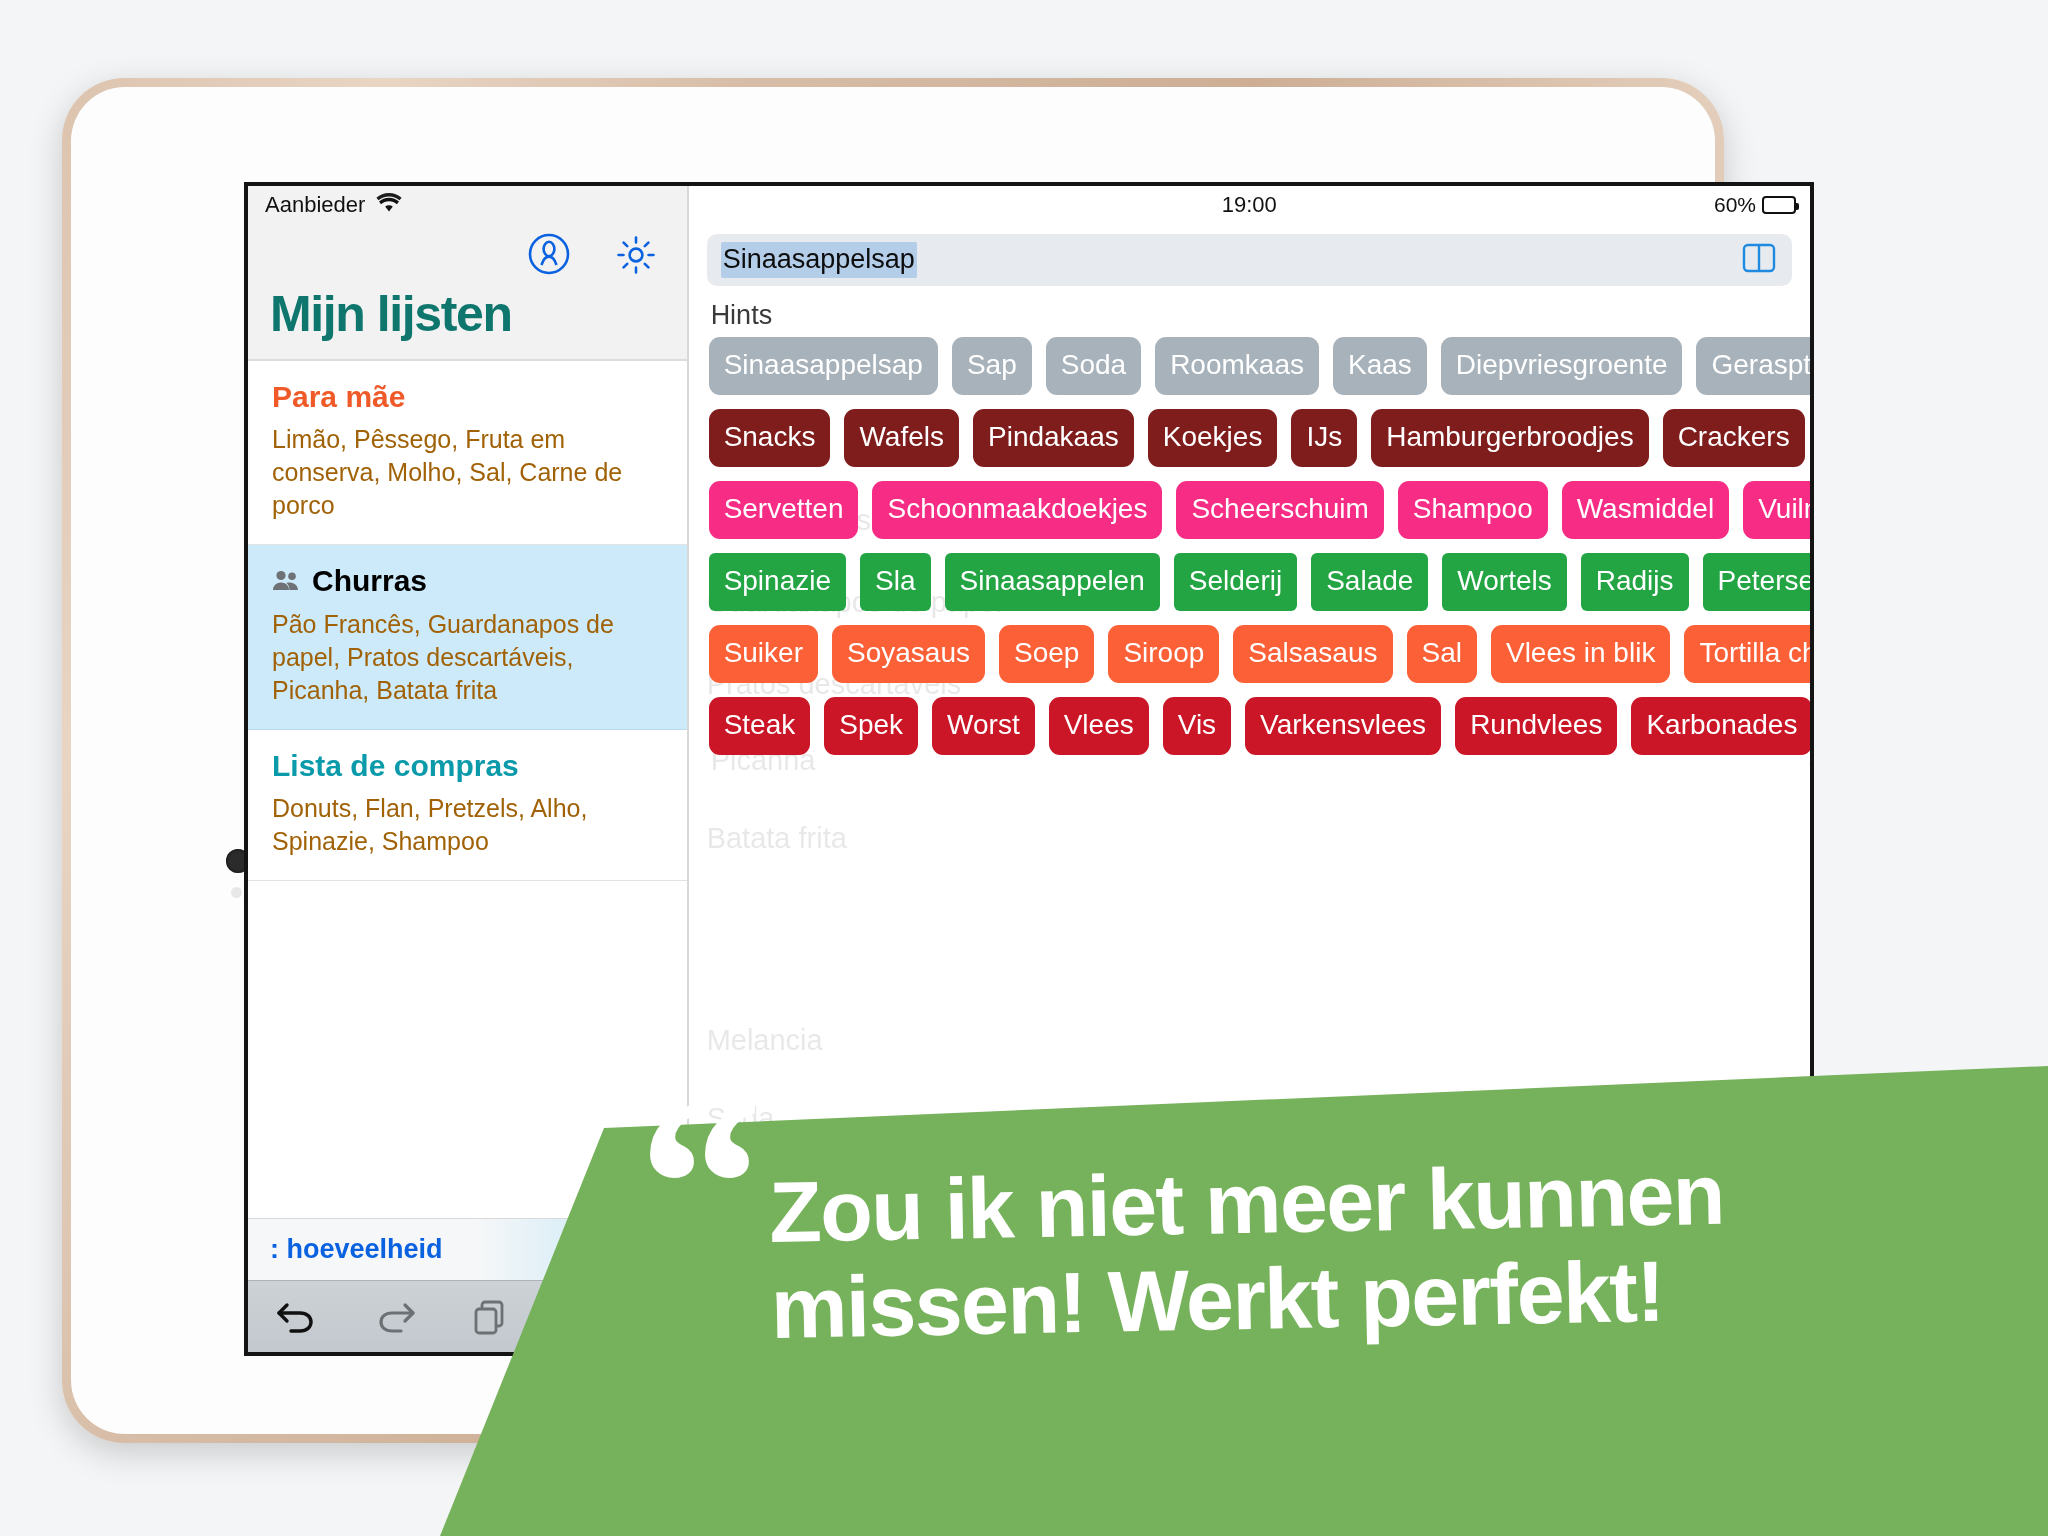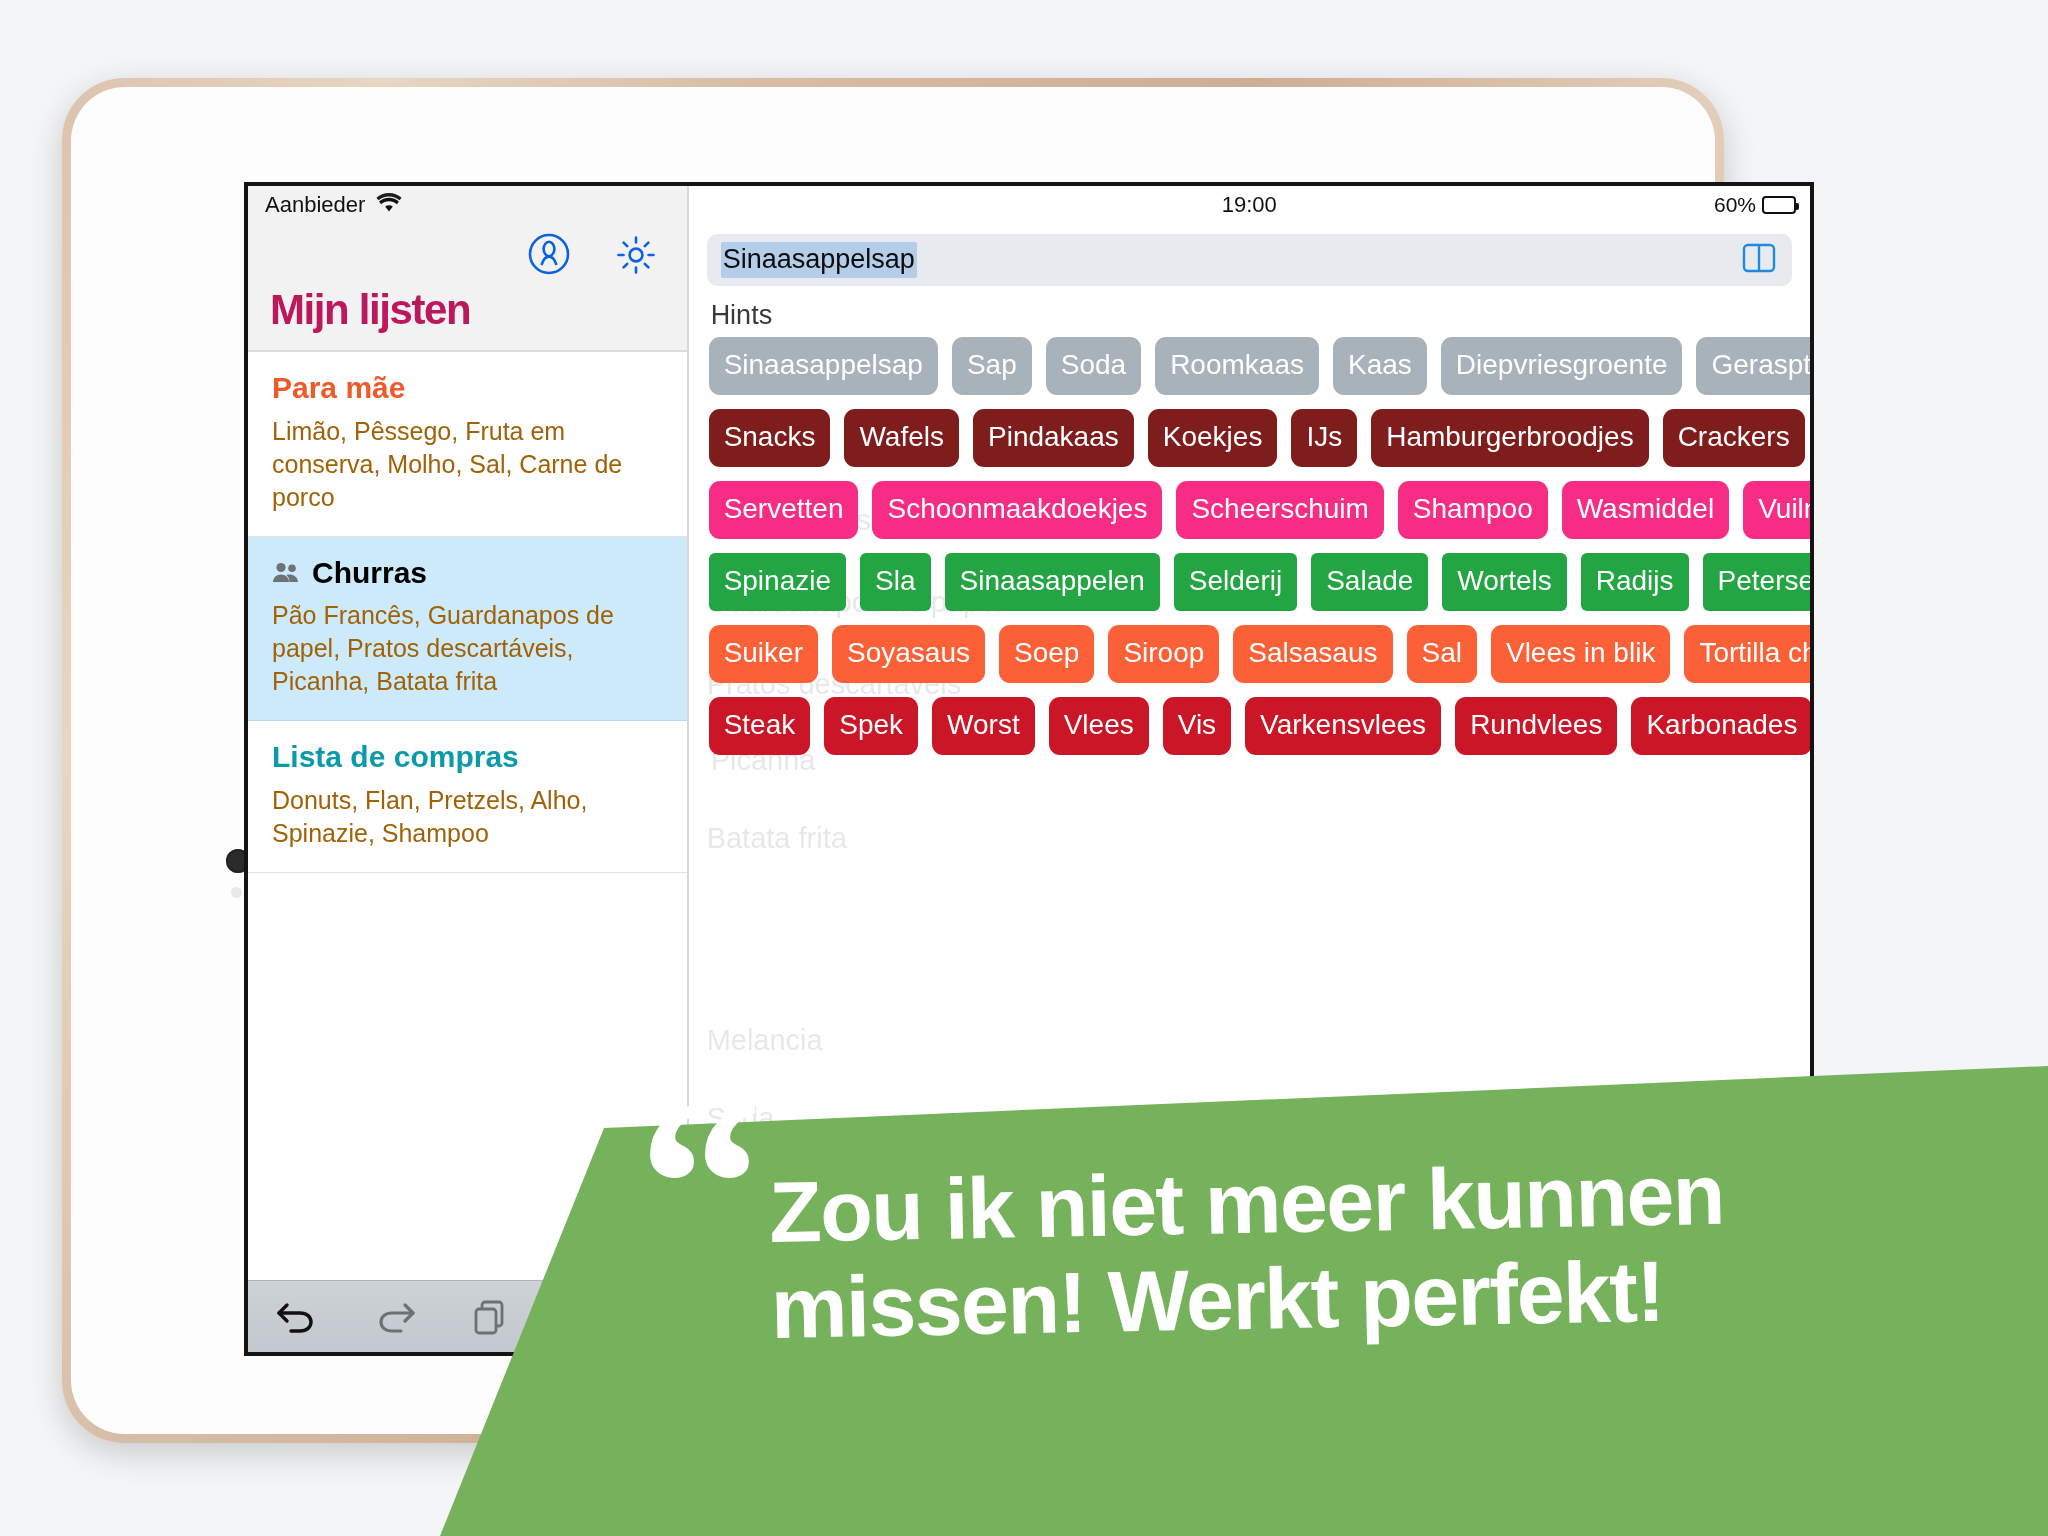--- a/index.html
+++ b/index.html
@@ -75,22 +75,22 @@
   }
   .wifi-ico { margin-left: 11px; display:inline-block; line-height: 1; }
   .sb-head {
     background: #f2f2f3;
     border-bottom: 2px solid #dcdcdc;
     padding: 0 22px 18px 22px;
   }
   .sb-icons { display:flex; justify-content:flex-end; gap: 42px; padding: 8px 6px 10px 0; }
   .sb-icons svg { display:block; }
   .sb-title {
-    font-size: 42px; font-weight: 700; letter-spacing: -1.4px;
-    color: #be185d; line-height: 1.05;
+    font-size: 50px; font-weight: 700; letter-spacing: -1.4px;
+    color: #0f766e; line-height: 1.05;
   }
   .list-item {
     padding: 19px 24px 22px 24px;
     border-bottom: 1px solid #e2e2e2;
     background: #fff;
   }
   .list-item.selected { background: #cdeafa; border-bottom: 1px solid #b9dcef; }
   .li-title {
     font-size: 30px; font-weight: 700; line-height: 1.15;
     display: flex; align-items: flex-start; gap: 12px;
@@ -298,20 +298,23 @@
 
       <div class="list-item">
         <div class="li-title teal">
           <span>Lista de compras</span>
         </div>
         <div class="li-sub">Donuts, Flan, Pretzels, Alho, Spinazie, Shampoo</div>
       </div>
 
       <div class="sb-spacer"></div>
 
+      <div class="sb-suggestbar">
+        <span>: hoeveelheid</span>
+      </div>
 
       <div class="sb-toolbar">
         <span>
           <svg width="46" height="36" viewBox="0 0 46 36" fill="none" stroke="#111" stroke-width="3.4" stroke-linecap="round" stroke-linejoin="round">
             <path d="M13 6 5 14l8 8"></path>
             <path d="M5 14h21c7 0 11 4 11 9s-4 9-11 9h-9" fill="none"></path>
           </svg>
         </span>
         <span>
           <svg width="46" height="36" viewBox="0 0 46 36" fill="none" stroke="#6c7176" stroke-width="3.2" stroke-linecap="round" stroke-linejoin="round">

